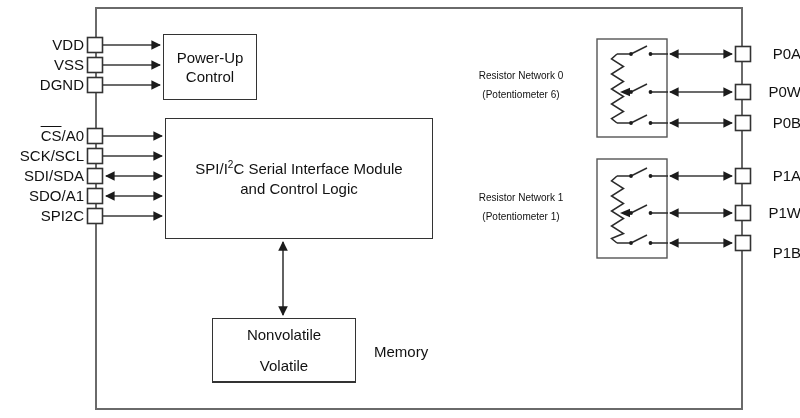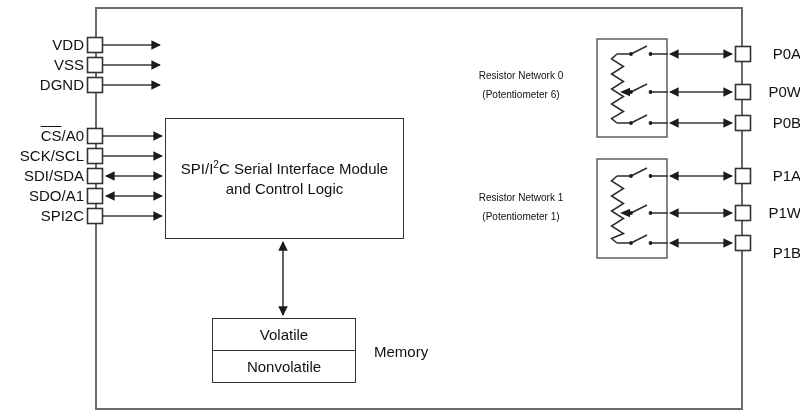--- a/index.html
+++ b/index.html
@@ -10,21 +10,21 @@
   .outline {
     position:absolute; left:95px; top:7px; width:648px; height:403px;
     border:2px solid #6a6a6a; box-sizing:border-box; background:#ffffff;
   }
   .block {
     position:absolute; border:1.7px solid #333333; box-sizing:border-box;
     display:flex; flex-direction:column; align-items:center; justify-content:center;
     text-align:center; font-size:15px; line-height:19px; background:#ffffff;
   }
   #powerup { left:163px; top:34px; width:94px; height:66px; }
-  #spi     { left:165px; top:118px; width:239px; height:121px; line-height:20px; }
+  #spi     { left:165px; top:118px; width:268px; height:121px; line-height:20px; }
   #spi sup { font-size:10px; line-height:0; }
   .memory {
     position:absolute; left:212px; top:318px; width:144px; height:65px;
     border:1.7px solid #333333; box-sizing:border-box; background:#ffffff;
     display:flex; flex-direction:column;
   }
   .memcell {
     flex:1; display:flex; align-items:center; justify-content:center;
     font-size:15px;
   }
@@ -46,29 +46,33 @@
   .ol { text-decoration:overline; }
   svg.layer { position:absolute; left:0; top:0; pointer-events:none; }
 </style>
 </head>
 <body>
 
 <div class="stage">
 
   <div class="outline"></div>
 
+  <div class="block" id="powerup">
+    <div>Power-Up</div>
+    <div>Control</div>
+  </div>
 
   <div class="block" id="spi">
     <div><span>SPI/I</span><sup>2</sup><span>C Serial Interface Module</span></div>
     <div>and Control Logic</div>
   </div>
 
   <div class="memory">
+    <div class="memcell">Nonvolatile</div>
     <div class="memcell top">Volatile</div>
-    <div class="memcell">Nonvolatile</div>
   </div>
   <div class="floating-label" id="memory-label">Memory</div>
 
   <div class="netlabel" id="netlabel0">
     <div>Resistor Network 0</div>
     <div>(Potentiometer 6)</div>
   </div>
   <div class="netlabel" id="netlabel1">
     <div>Resistor Network 1</div>
     <div>(Potentiometer 1)</div>

